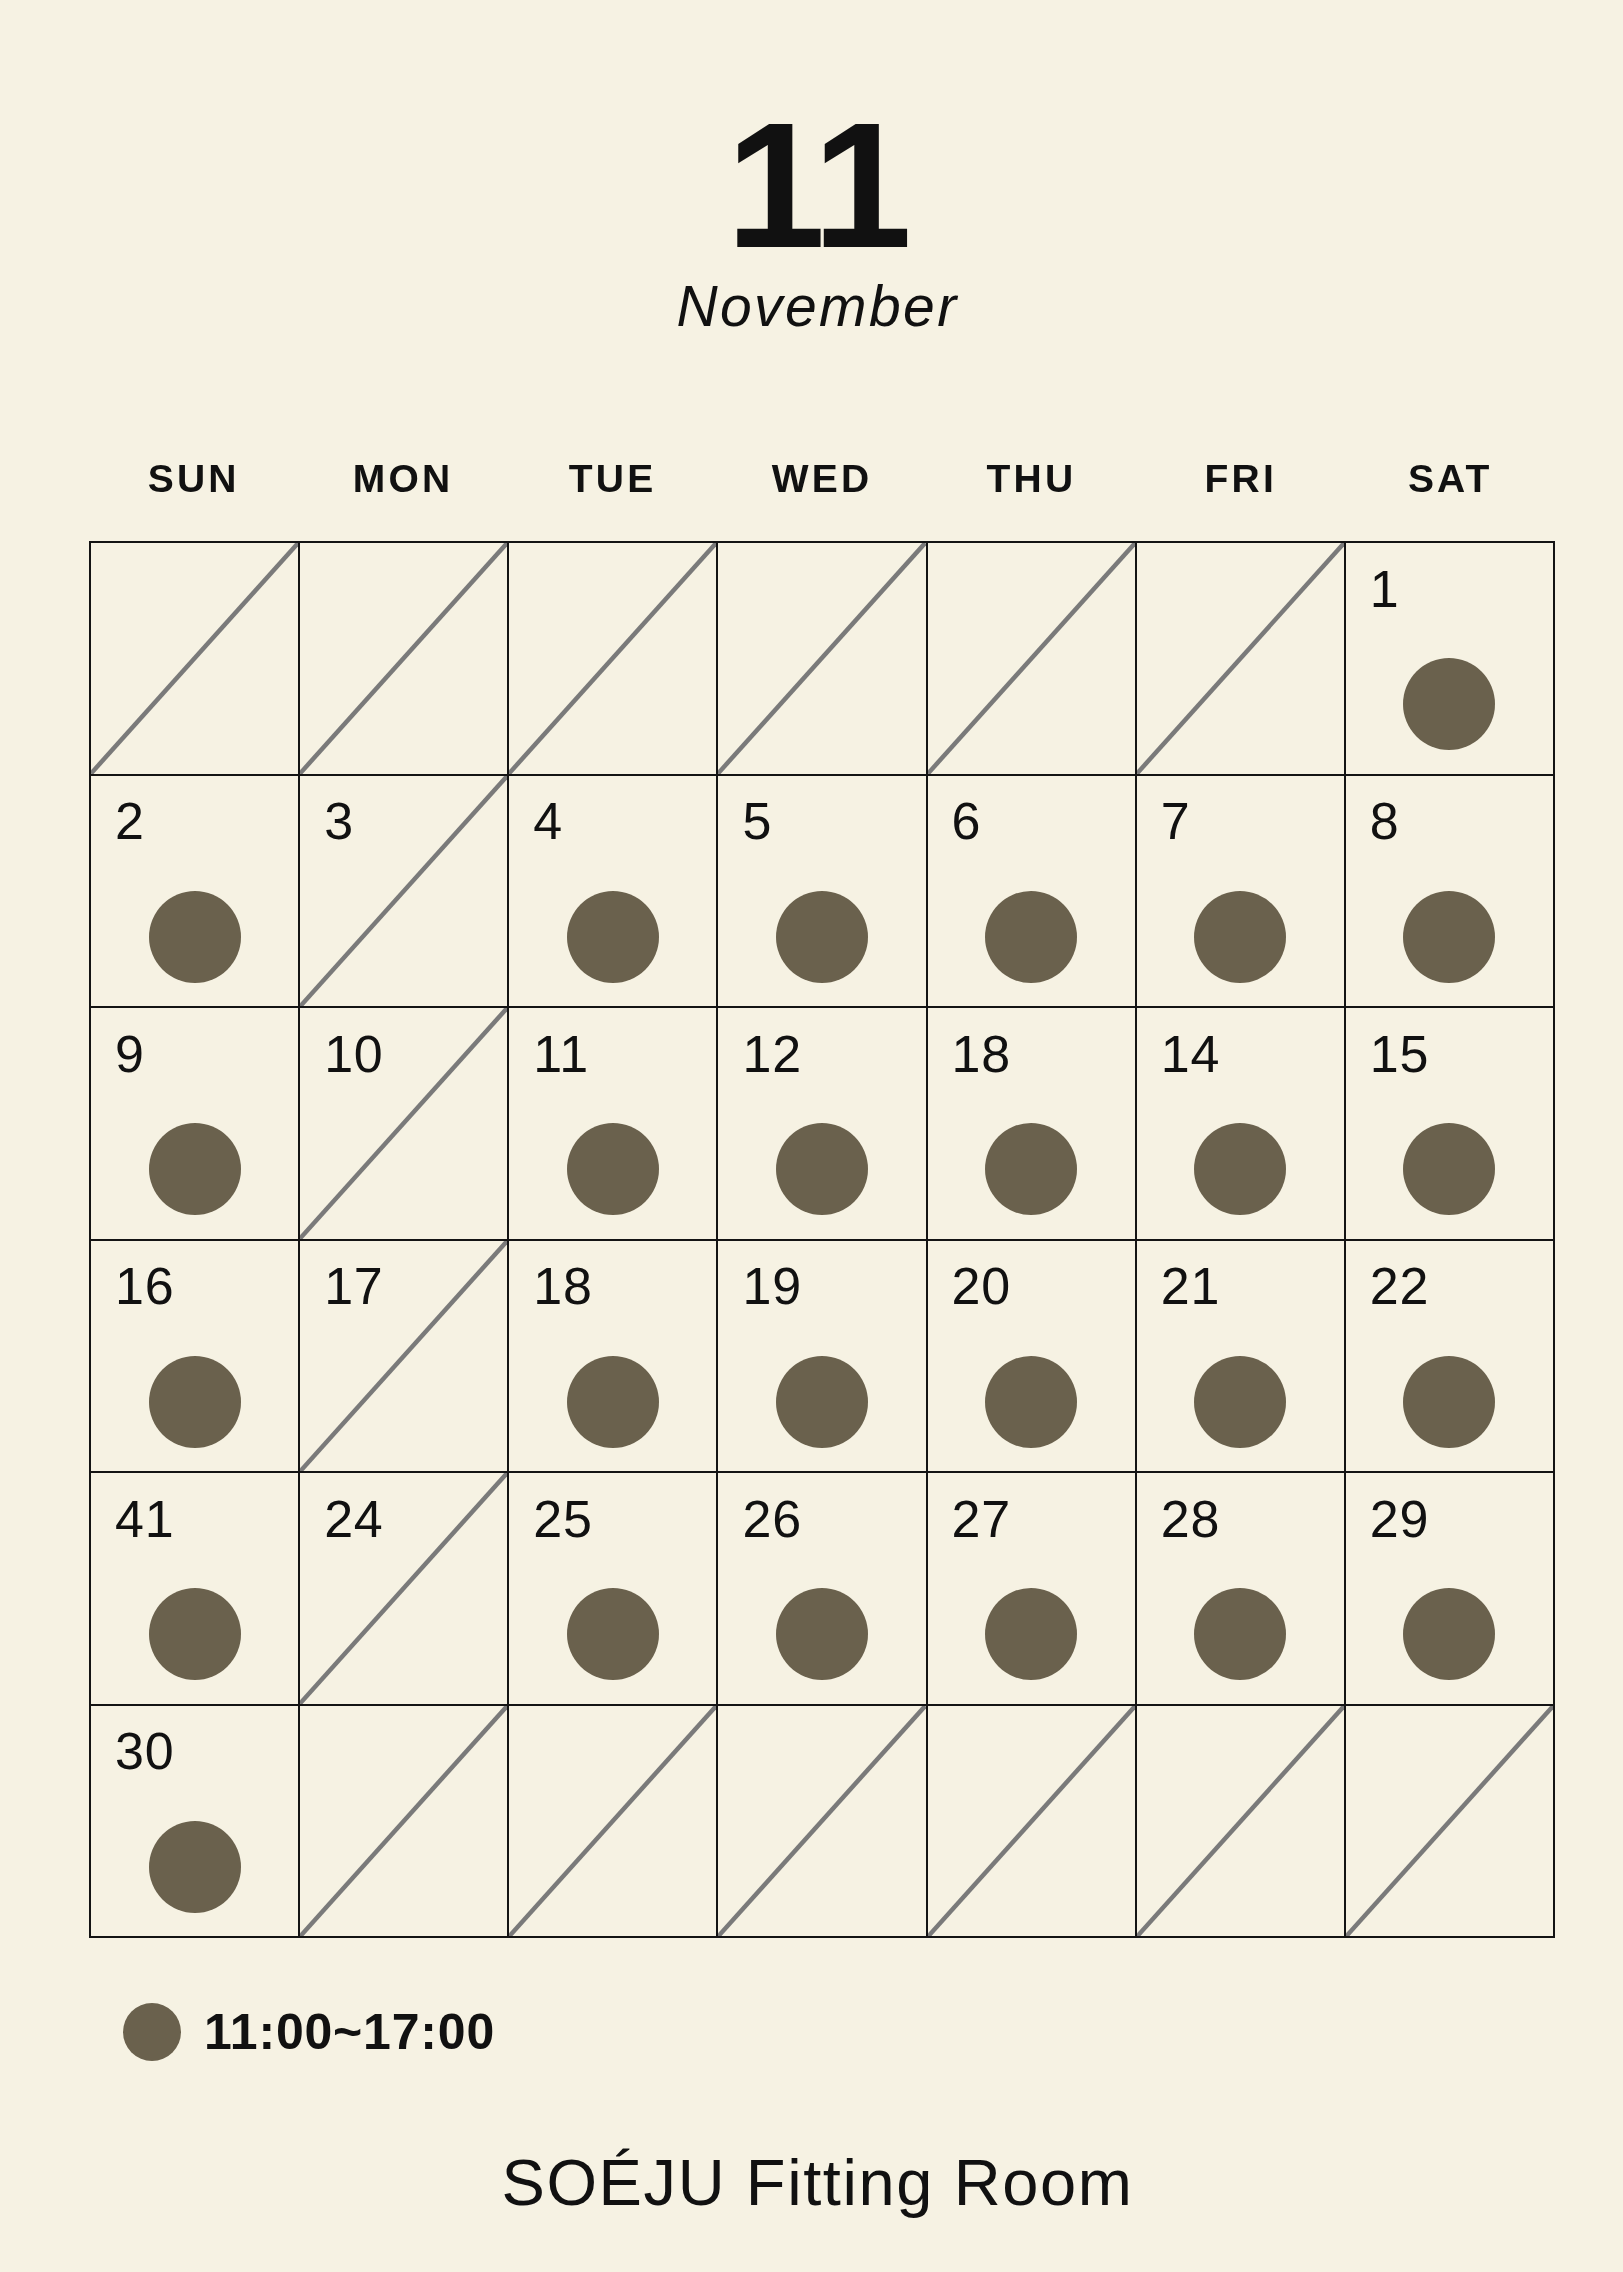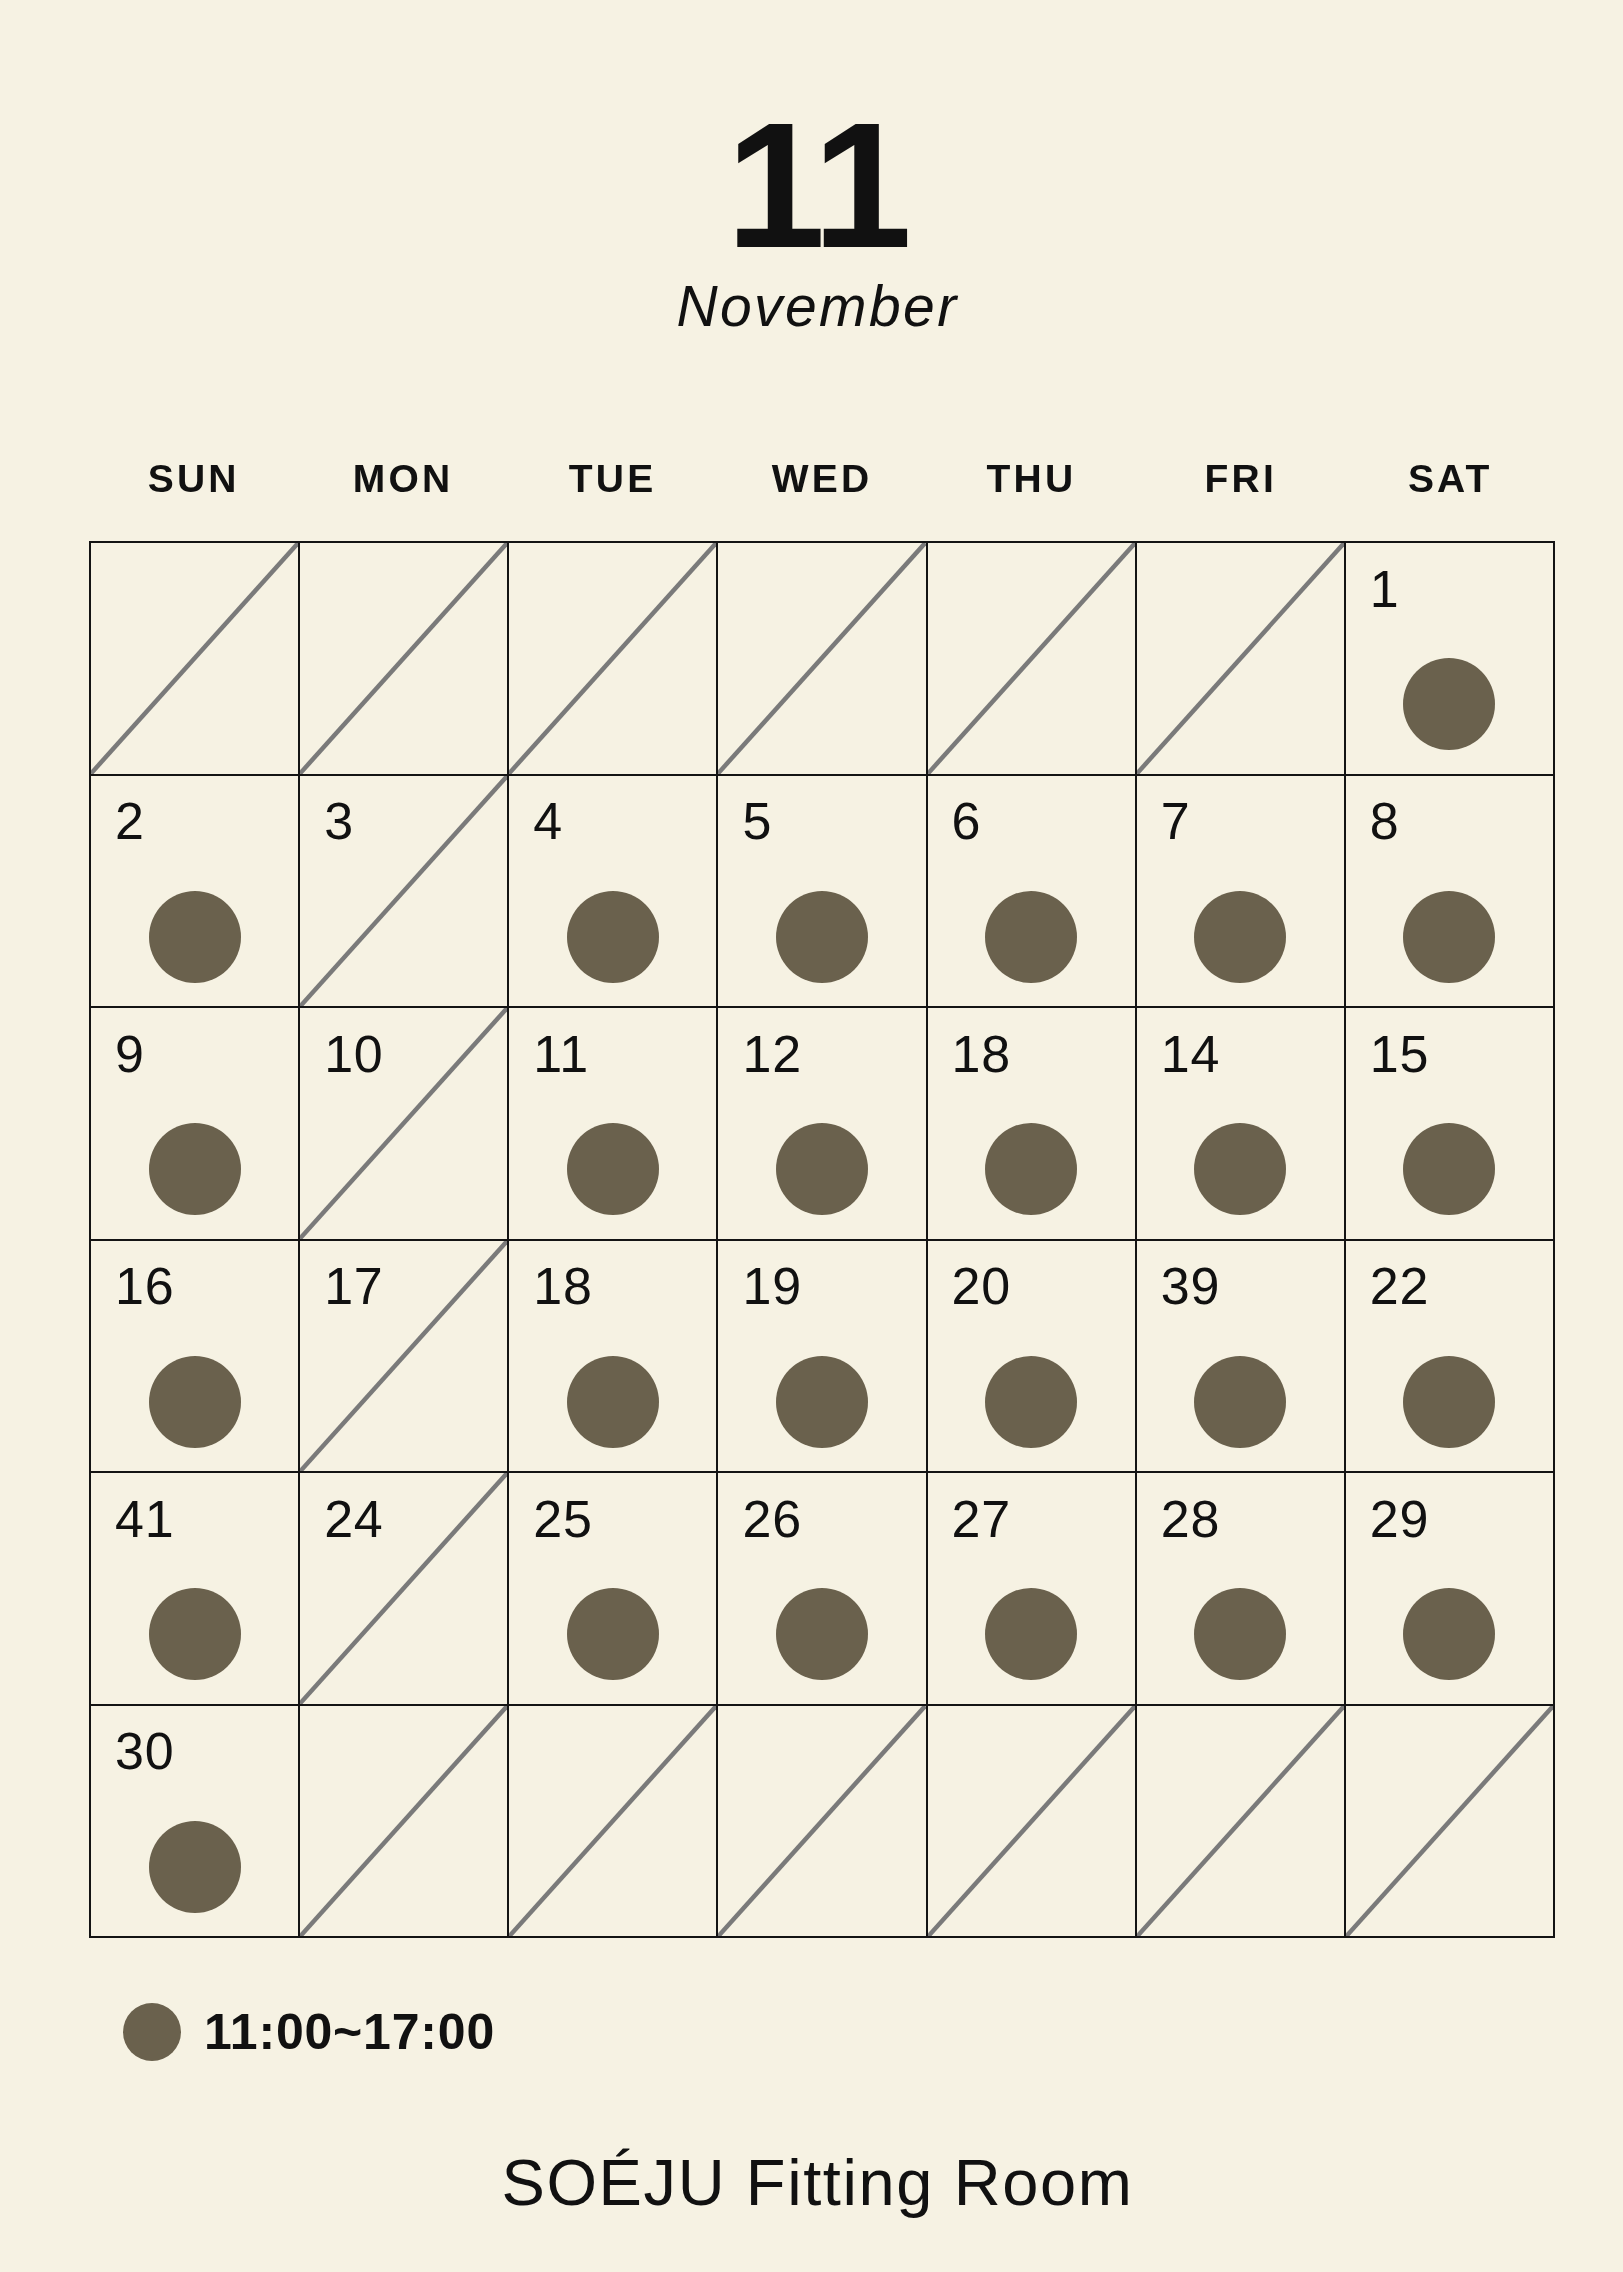--- a/index.html
+++ b/index.html
@@ -262,21 +262,21 @@
       </div>
       <div class="cell">
         <div class="day-number">19</div>
         <div class="availability-dot"></div>
       </div>
       <div class="cell">
         <div class="day-number">20</div>
         <div class="availability-dot"></div>
       </div>
       <div class="cell">
-        <div class="day-number">39</div>
+        <div class="day-number">21</div>
         <div class="availability-dot"></div>
       </div>
       <div class="cell">
         <div class="day-number">22</div>
         <div class="availability-dot"></div>
       </div>
       <div class="cell">
         <div class="day-number">41</div>
         <div class="availability-dot"></div>
       </div>

